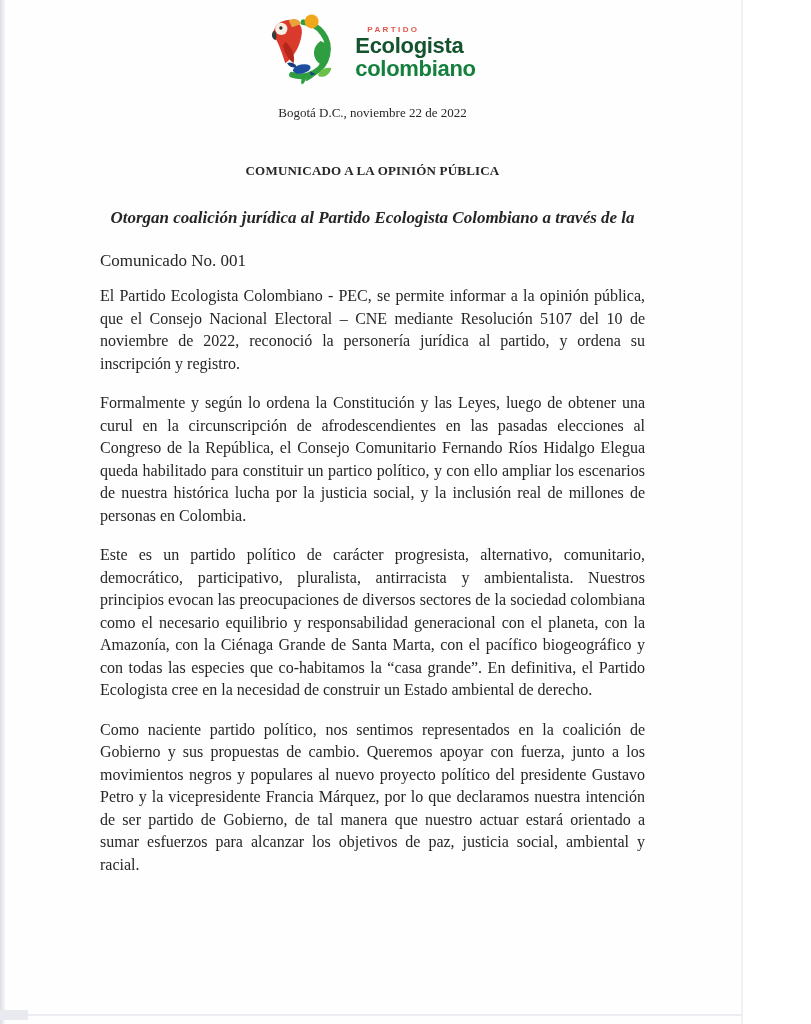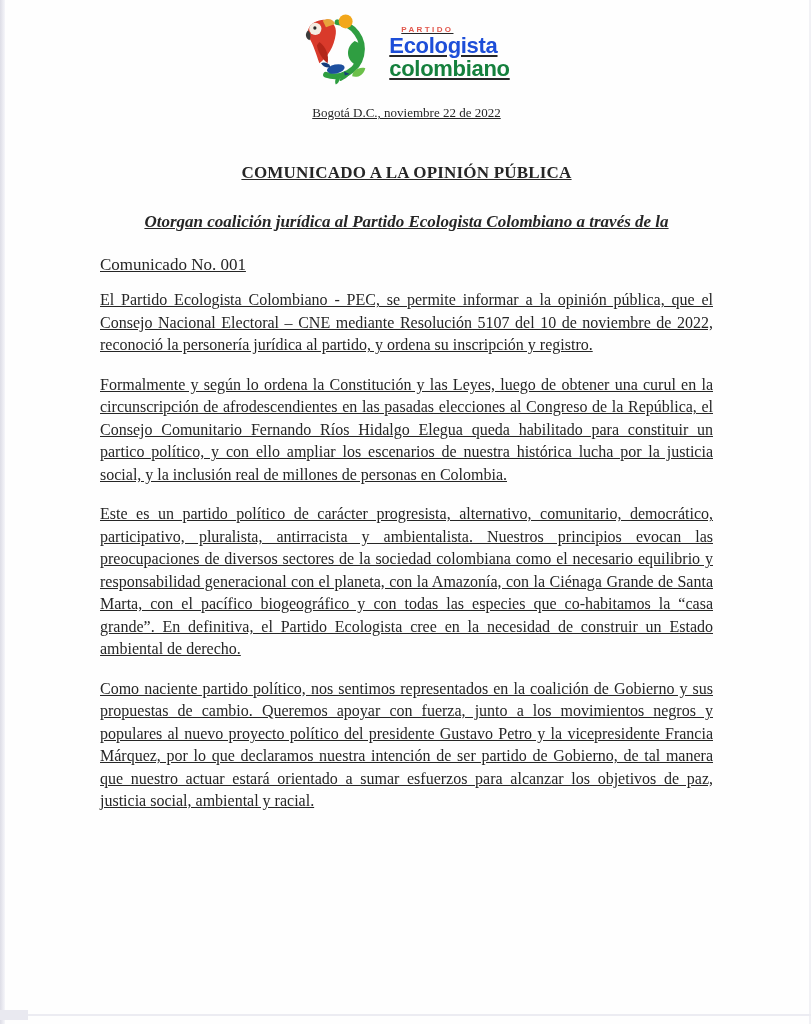--- a/index.html
+++ b/index.html
@@ -1,25 +1,24 @@
 <!DOCTYPE html>
 <html><head>
 <meta charset="utf-8">
 <style>
   html, body { margin: 0; padding: 0; background: #ffffff; }
   .page {
     position: relative;
-    width: 811px;
+    width: 743px;
     height: 1024px;
     background: #fefefe;
     font-family: "Liberation Serif", serif;
     color: #262626;
     overflow: hidden;
     box-sizing: border-box;
-    text-decoration: underline;
   }
   
   .edge-left {
     position: absolute; left: 0; top: 0; width: 5px; height: 100%;
     background: linear-gradient(to right, #dddde6, #f6f6fa);
   }
   .edge-bottom {
     position: absolute; left: 0; bottom: 8px; width: 100%; height: 2px;
     background: #ececf2;
   }
@@ -50,33 +49,33 @@
     flex-direction: column;
     justify-content: center;
     line-height: 1;
   }
   .wordmark .partido {
     font-size: 8px;
     letter-spacing: 2.4px;
     color: #e2574c;
     margin: 0 0 1px 12px;
   }
-  .wordmark .eco { font-size: 22px; color: #1d4ed8; letter-spacing: -0.3px; }
+  .wordmark .eco { font-size: 22px; color: #14532d; letter-spacing: -0.3px; }
   .wordmark .col { font-size: 22px; color: #15803d; letter-spacing: -0.3px; margin-top: 1px; }
 
   
   .date-line {
     text-align: center;
     margin-top: 13px;
     font-size: 13px;
   }
   .doc-title {
     text-align: center;
     margin-top: 42px;
-    font-size: 17px;
+    font-size: 13px;
     font-weight: bold;
     letter-spacing: 0.2px;
   }
   .doc-subtitle {
     text-align: center;
     margin-top: 26px;
     font-size: 17px;
     font-weight: bold;
     font-style: italic;
     line-height: 1.55;

